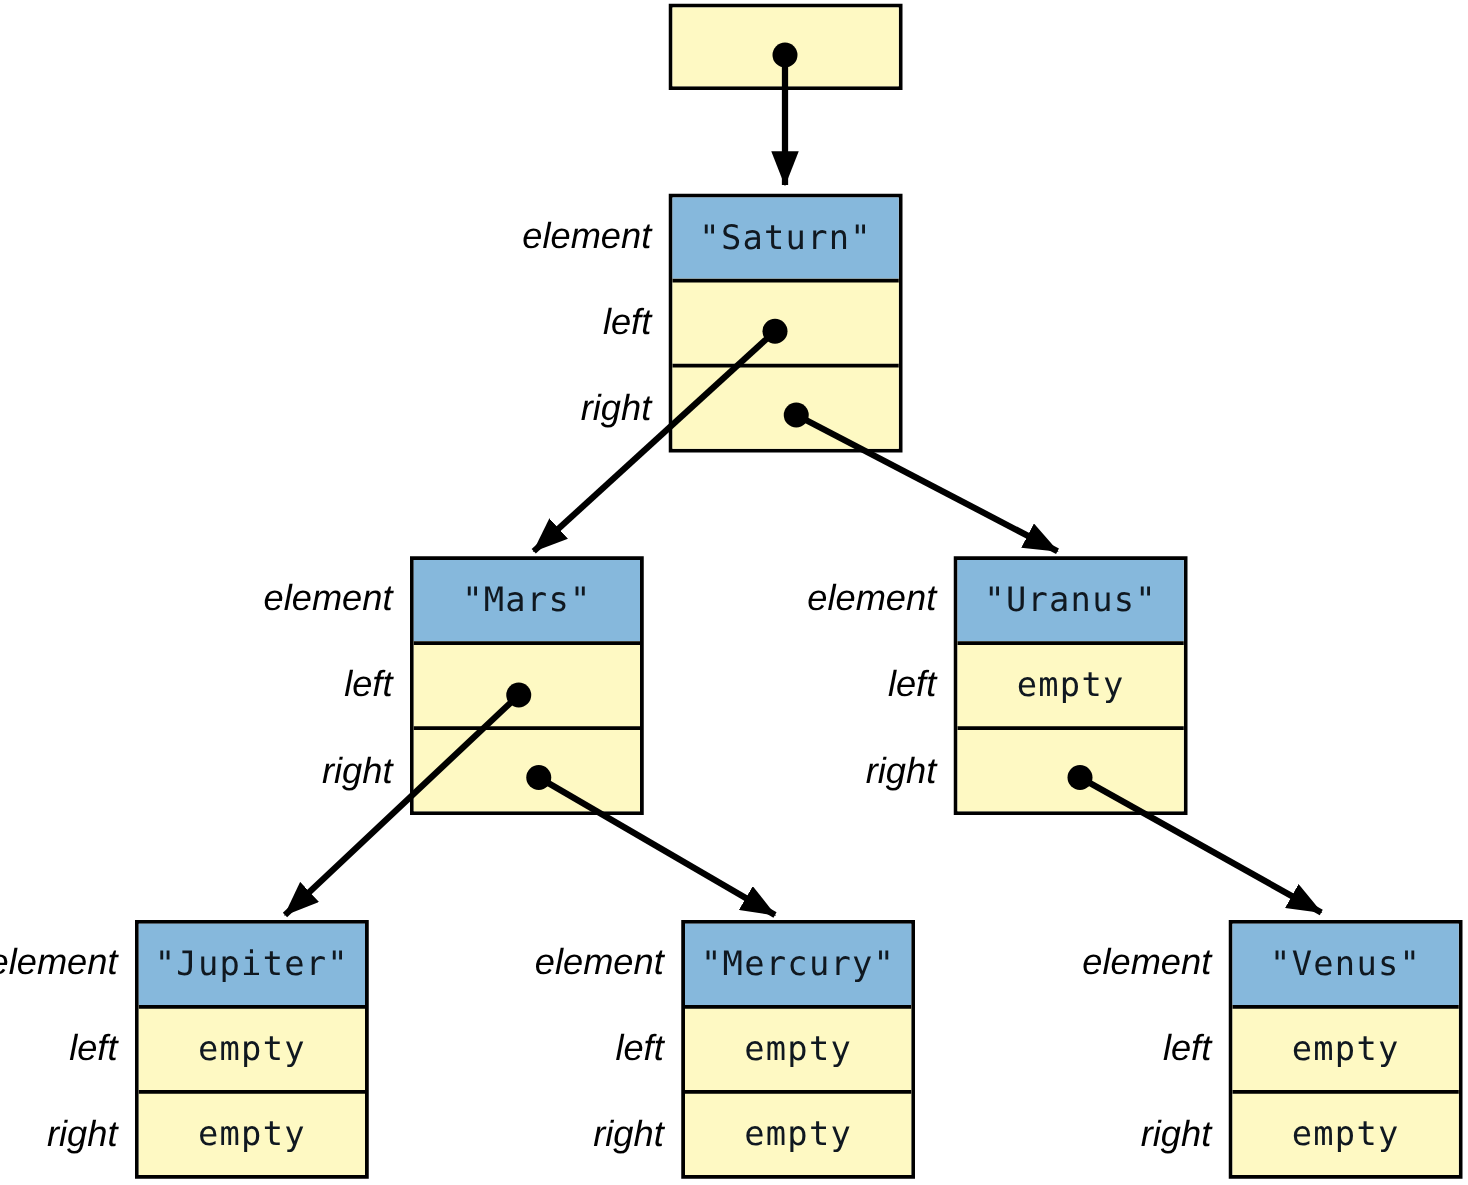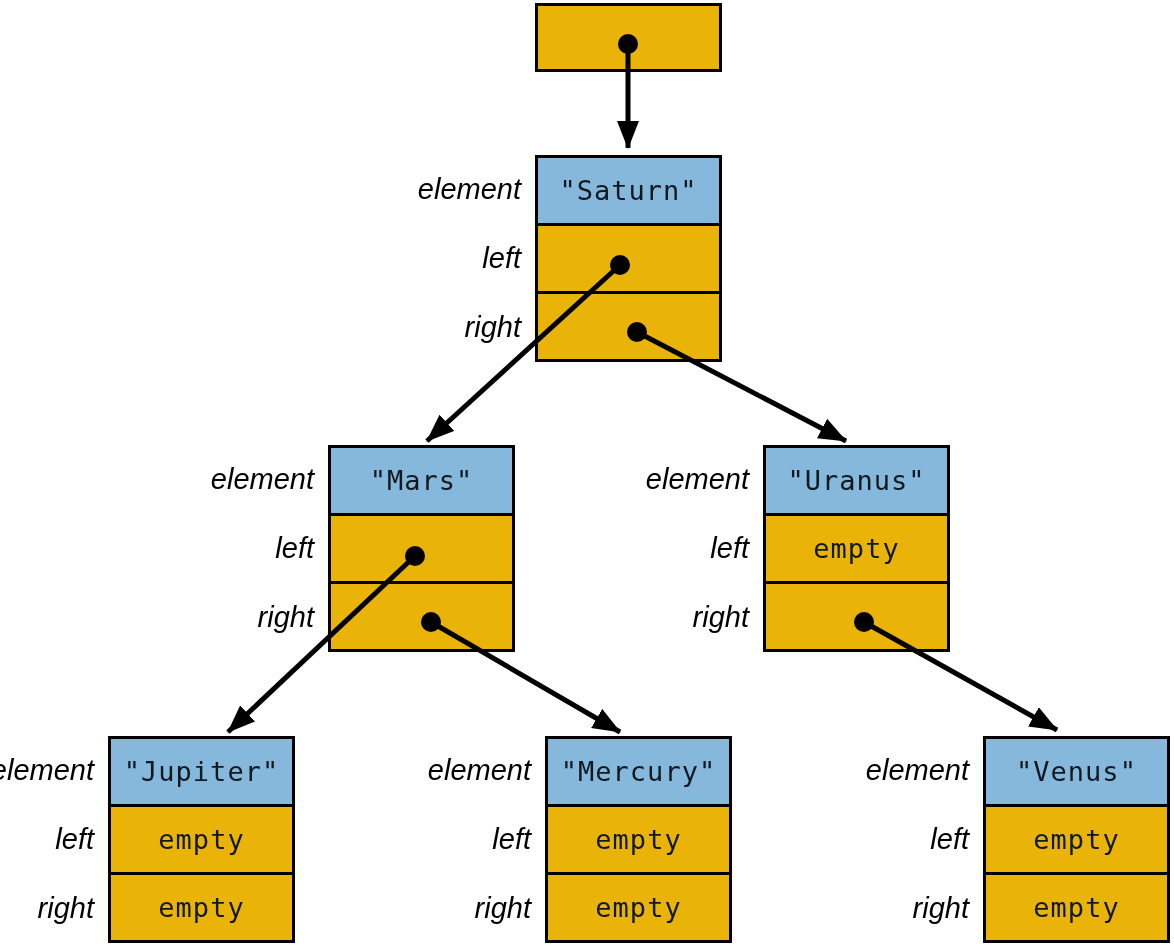--- a/index.html
+++ b/index.html
@@ -19,21 +19,21 @@
     box-sizing: border-box;
     display: flex;
     flex-direction: column;
   }
   .node-box.single { height: 69px; }
   .cell {
     flex: 1 1 0;
     display: flex;
     align-items: center;
     justify-content: center;
-    background: #eab308;
+    background: #fef9c3;
     font-family: "DejaVu Sans Mono", monospace;
     font-size: 27px;
     color: #101820;
     letter-spacing: 1px;
     white-space: nowrap;
   }
   .cell.header { background: #86B8DC; }
   .cell.mid, .cell.bot { border-top: 3px solid #000000; }
   .label-col {
     position: absolute;

